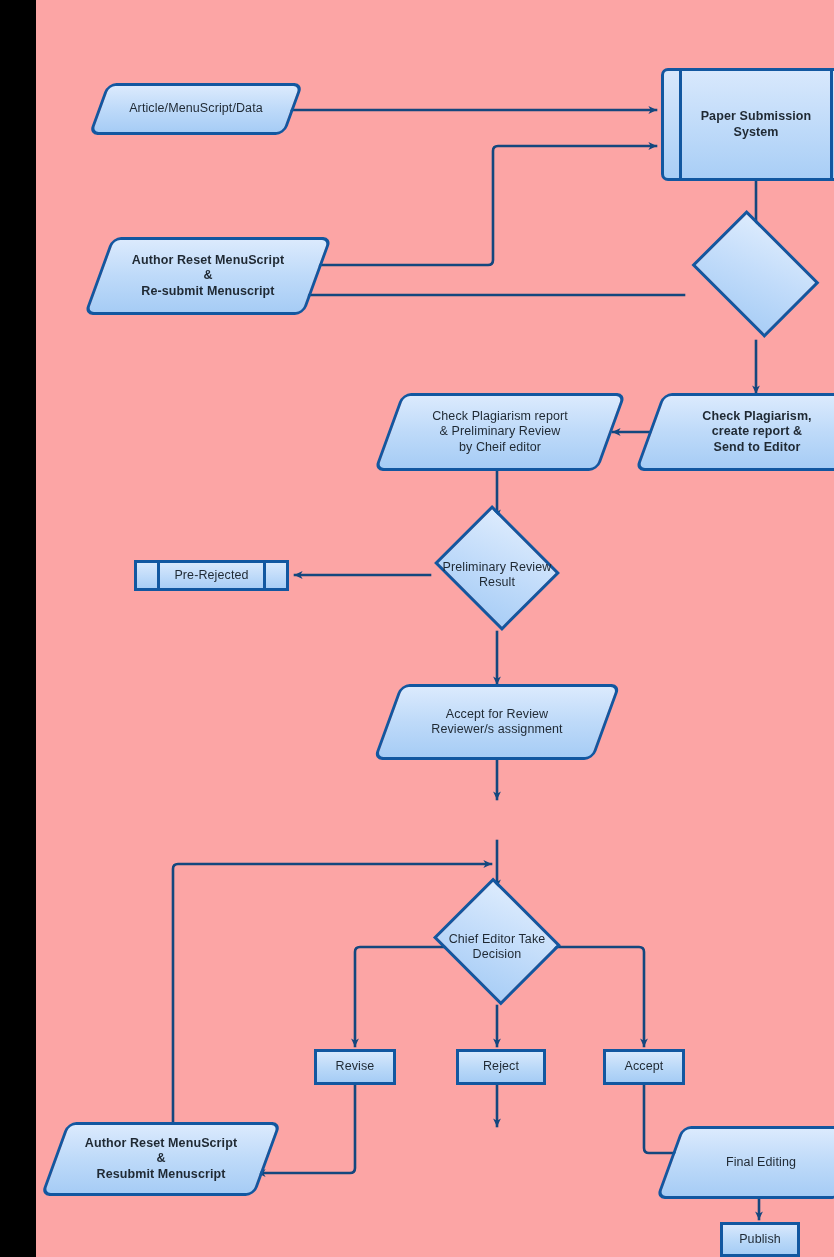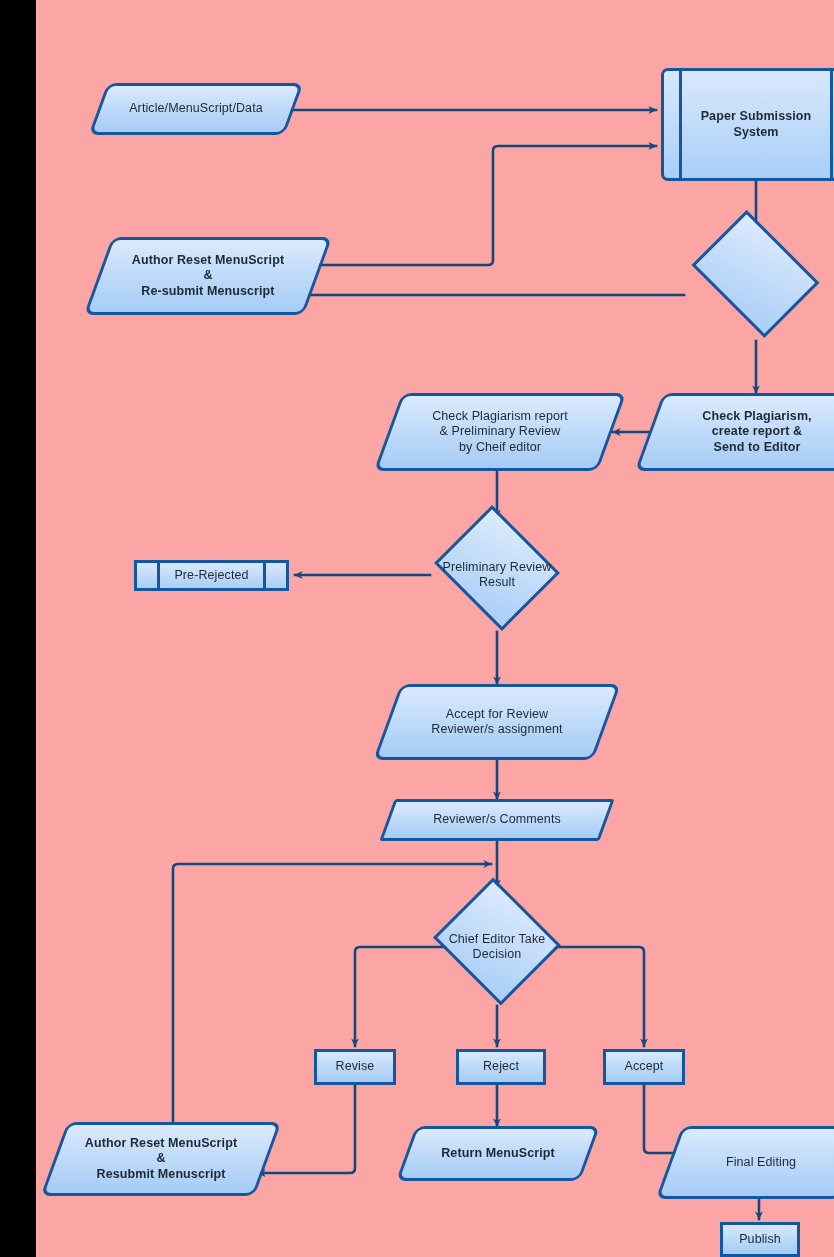--- a/index.html
+++ b/index.html
@@ -156,26 +156,20 @@
   </div>
 
   <div class="node para f12" style="left:351px;top:684px;width:220px;height:76px;">
     <span class="skin">
         <i></i>
       </span>
     <span class="lbl">Accept for Review
 Reviewer/s assignment</span>
   </div>
 
-  <div class="node para sharp f12" style="left:351px;top:799px;width:220px;height:42px;">
-    <span class="skin">
-        <i></i>
-      </span>
-    <span class="lbl">Reviewer/s Comments</span>
-  </div>
 
   <div class="node dia f12" style="left:393px;top:887px;width:136px;height:120px;">
     <span class="skin">
         <i></i>
       </span>
     <span class="lbl">Chief Editor Take
 Decision</span>
   </div>
 
   <div class="node rect f12" style="left:278px;top:1049px;width:82px;height:36px;">
@@ -192,26 +186,20 @@
 
   <div class="node para b f12" style="left:18px;top:1122px;width:214px;height:74px;">
     <span class="skin">
         <i></i>
       </span>
     <span class="lbl">Author Reset MenuScript
 &amp;
 Resubmit Menuscript</span>
   </div>
 
-  <div class="node para b f12" style="left:370px;top:1126px;width:184px;height:55px;">
-    <span class="skin">
-        <i></i>
-      </span>
-    <span class="lbl">Return MenuScript</span>
-  </div>
 
   <div class="node para f12" style="left:633px;top:1126px;width:184px;height:73px;">
     <span class="skin">
         <i></i>
       </span>
     <span class="lbl">Final Editing</span>
   </div>
 
   <div class="node rect f12" style="left:684px;top:1222px;width:80px;height:35px;">
     <span class="lbl">Publish</span>

